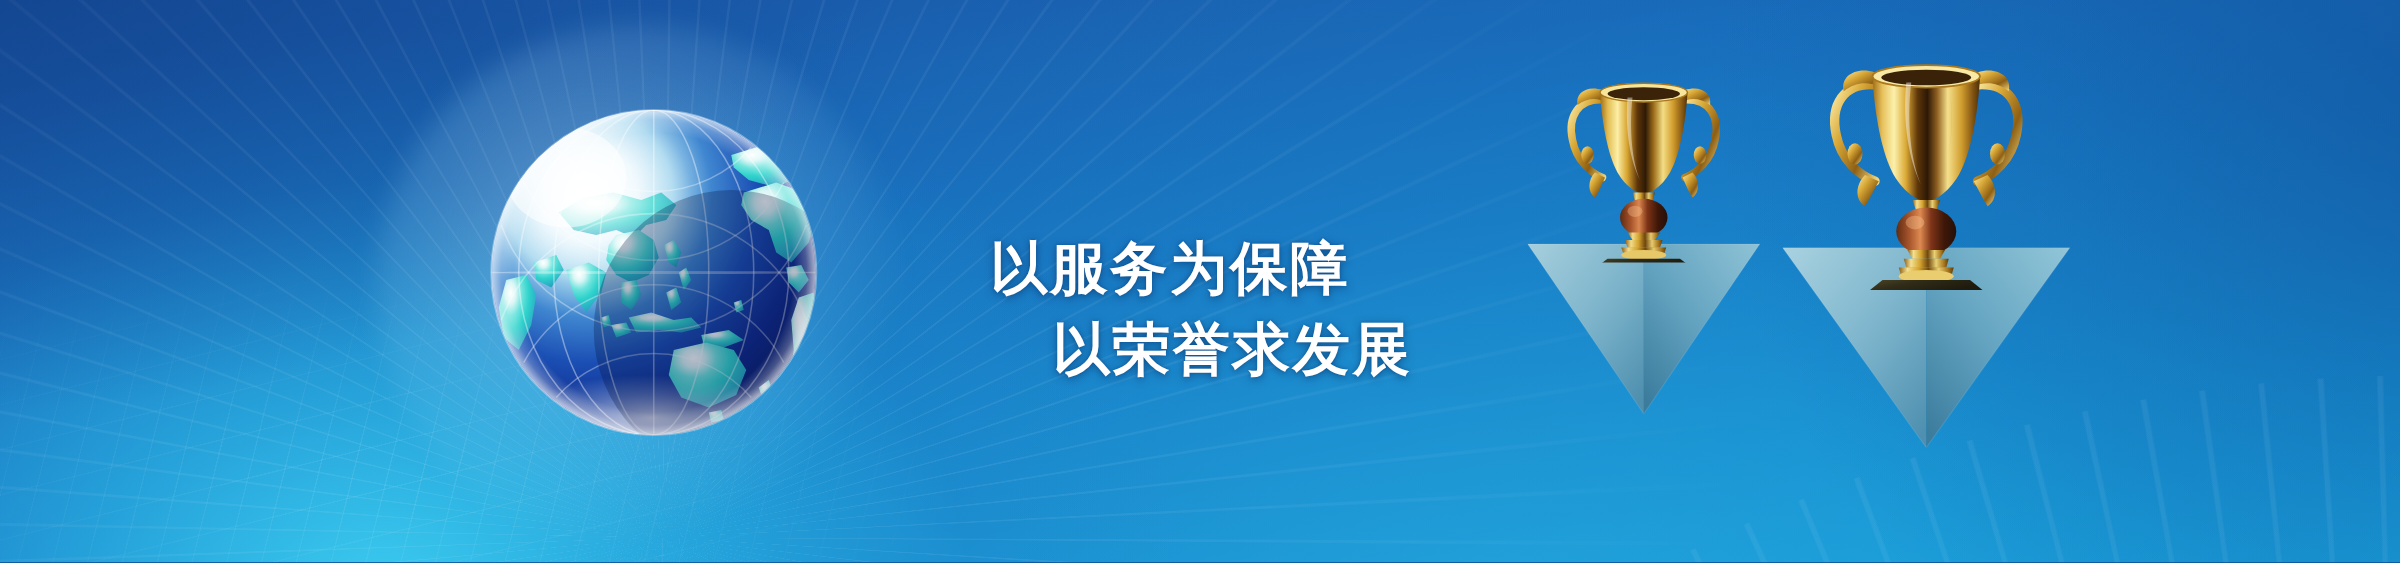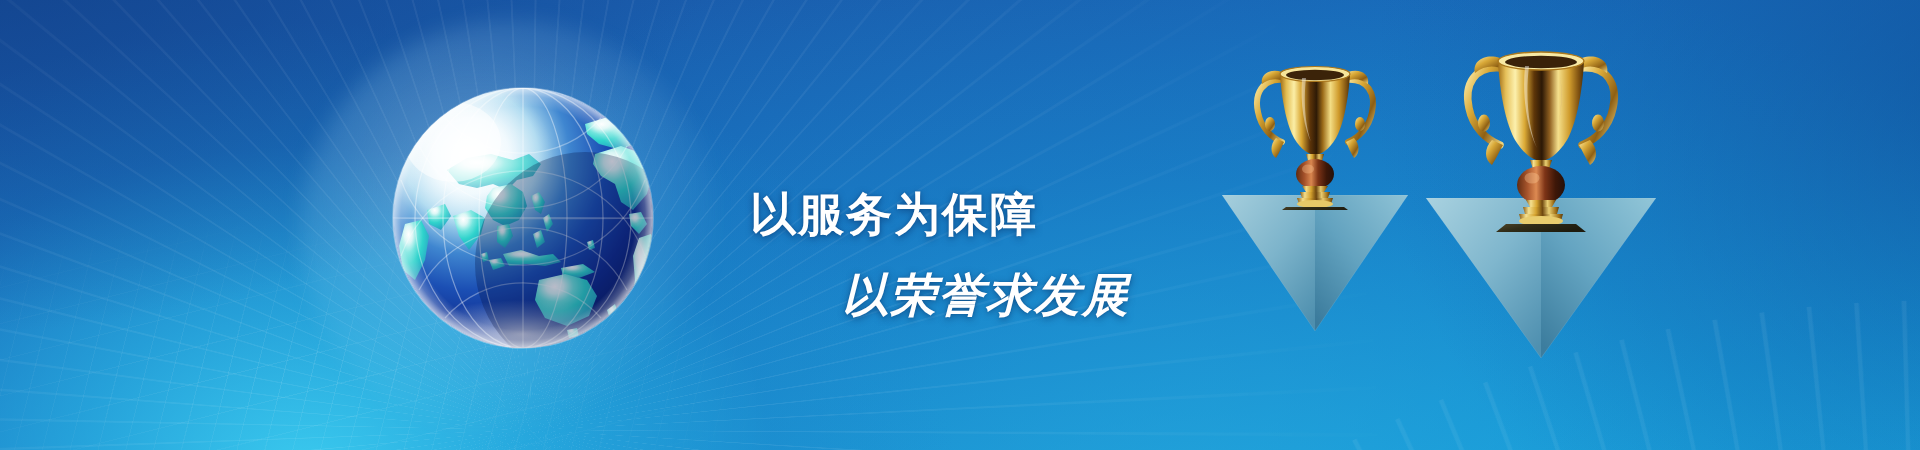--- a/index.html
+++ b/index.html
@@ -156,22 +156,22 @@
     font-size: 46px;
     line-height: 1;
     letter-spacing: 2px;
     white-space: nowrap;
     text-shadow:
       0 2px 7px rgba(8,44,96,0.55),
       0 0 2px rgba(10,50,110,0.40);
     font-family: "DejaVu Sans", "Liberation Sans", sans-serif;
   }
   .line-1 { left: 658px; top: 126px; }
-  .line-2 { left: 750px; top: 191px; }
-  .line-3 { left: 842px; top: 272px; font-style: italic; }
+  .line-2 { left: 792px; top: 191px; }
+  .line-3 { left: 842px; top: 256px; }
 </style>
 </head>
 <body>
 
 <div id="banner">
 
   <div class="bg-base"></div>
   <div class="bg-vignette-tl"></div>
   <div class="bg-vignette-r"></div>
   <div class="streaks-left"></div>

